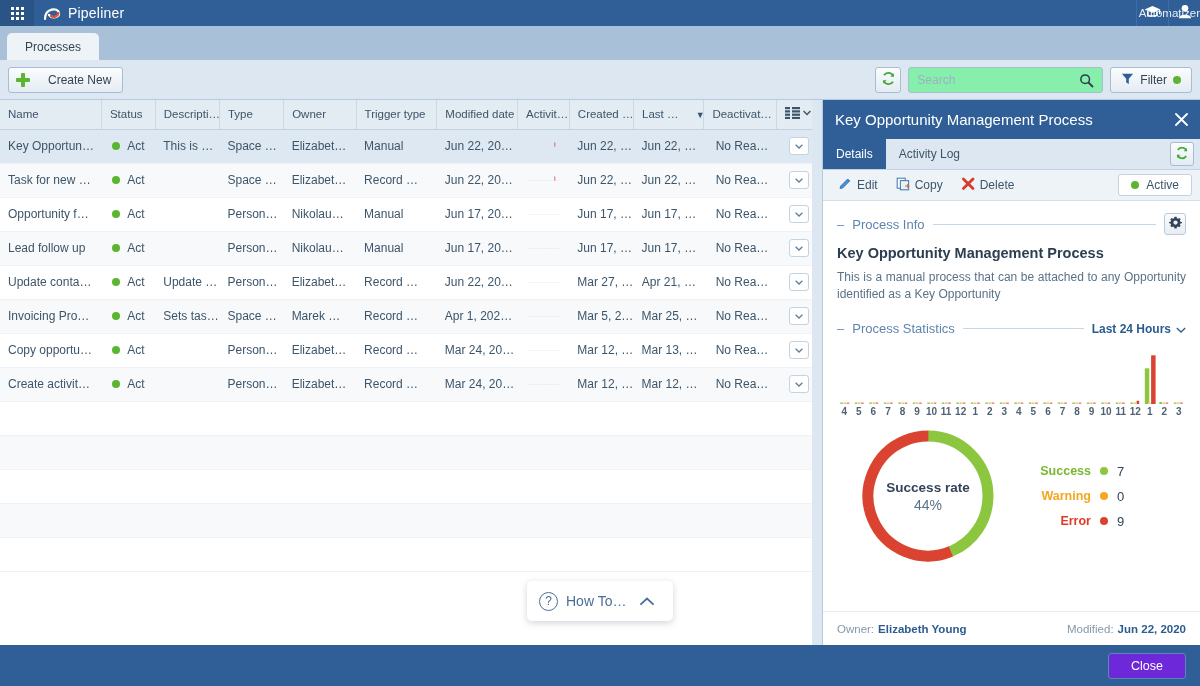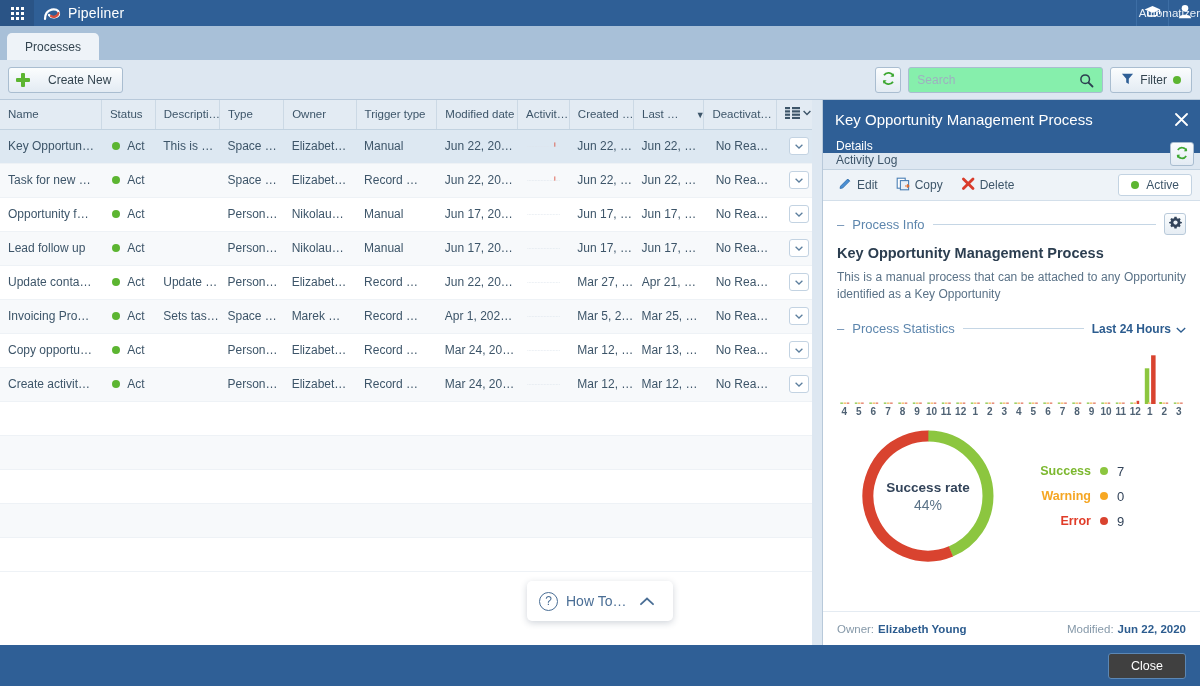--- a/index.html
+++ b/index.html
@@ -150,21 +150,21 @@
     height: 39px; background: #2f5f96; display: flex; align-items: center;
     padding: 0 6px 0 12px;
   }
   .detail-title { color: #ffffff; font-size: 15px; flex: 1; }
   .close-x {
     width: 26px; height: 26px; display: flex; align-items: center;
     justify-content: center; color: #ffffff; font-size: 16px;
   }
   .detail-tabs {
     height: 31px; background: #dde7f1; display: flex; align-items: stretch;
-    border-bottom: 1px solid #c2d2e0; position: relative; flex-direction: column;
+    border-bottom: 1px solid #c2d2e0; position: relative;
   }
   .dtab {
     padding: 0 13px; display: flex; align-items: center;
     font-size: 12px; color: #3d5569;
   }
   .dtab.active { background: #2f5f96; color: #ffffff; }
   .dtab-refresh {
     position: absolute; right: 6px; top: 3px; width: 24px; height: 24px;
     border: 1px solid #a9bdd0; border-radius: 3px;
     background: linear-gradient(#fbfdfe,#e3ebf3);
@@ -230,21 +230,21 @@
   .foot-right { margin-left: auto; }
 
   
   .bottombar {
     position: absolute; bottom: 0; left: 0; width: 1200px; height: 41px;
     background: #2f5f96; display: flex; align-items: center;
     justify-content: flex-end; padding-right: 14px;
   }
   .btn-close {
     height: 26px; padding: 0 22px; border: 1px solid #5b87b5; border-radius: 3px;
-    background: #404040; color: #ffffff; font-size: 12.5px;
+    background: #6d28d9; color: #ffffff; font-size: 12.5px;
     display: flex; align-items: center;
   }
   .panel-gap {
     position: absolute; top: 100px; left: 812px; width: 10px; height: 545px;
     background: #dde7f1;
   }
 </style>
 </head>
 <body>
 

